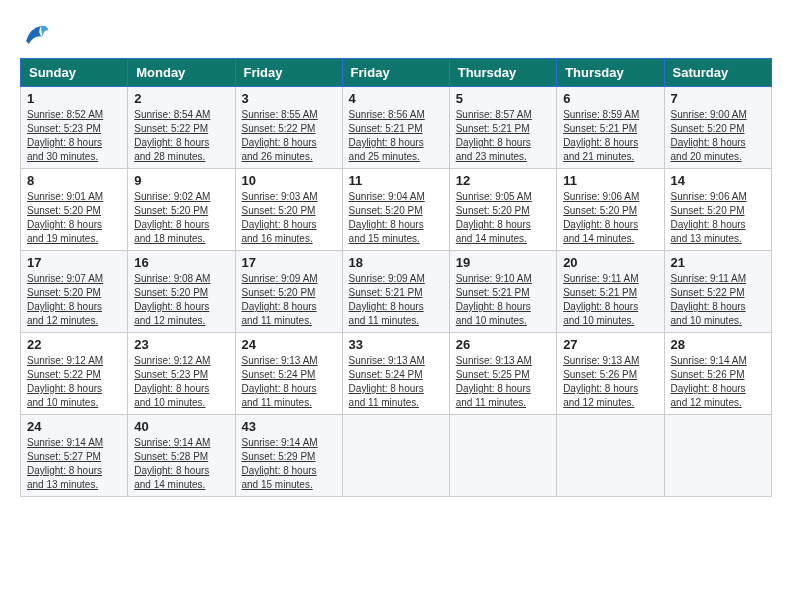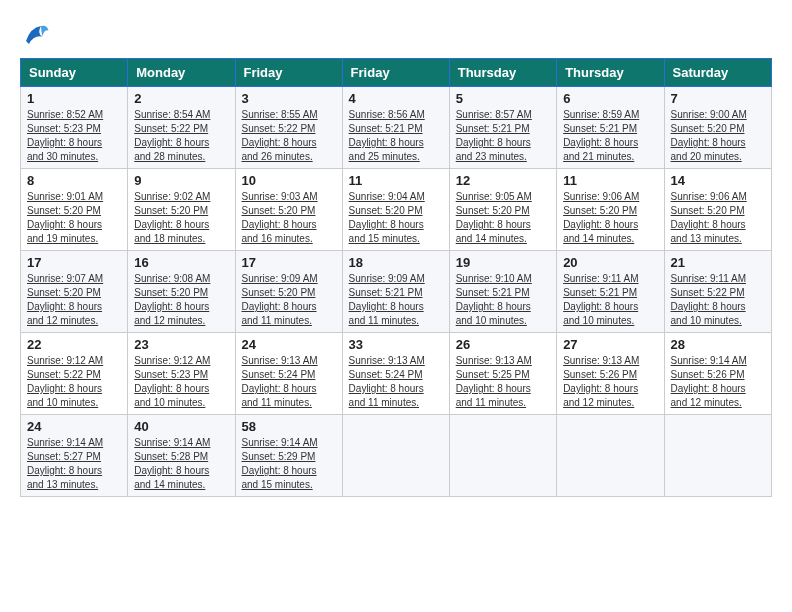--- a/index.html
+++ b/index.html
@@ -368,21 +368,21 @@
       </td>
         <td>
         <span class="day-number">40</span>
         <div class="day-info">
           Sunrise: 9:14 AM<br>
           Sunset: 5:28 PM<br>
           Daylight: 8 hours and 14 minutes.
         </div>
       </td>
         <td>
-        <span class="day-number">58</span>
+        <span class="day-number">43</span>
         <div class="day-info">
           Sunrise: 9:14 AM<br>
           Sunset: 5:29 PM<br>
           Daylight: 8 hours and 15 minutes.
         </div>
       </td>
         <td class="empty-cell"></td>
         <td class="empty-cell"></td>
         <td class="empty-cell"></td>
         <td class="empty-cell"></td>

